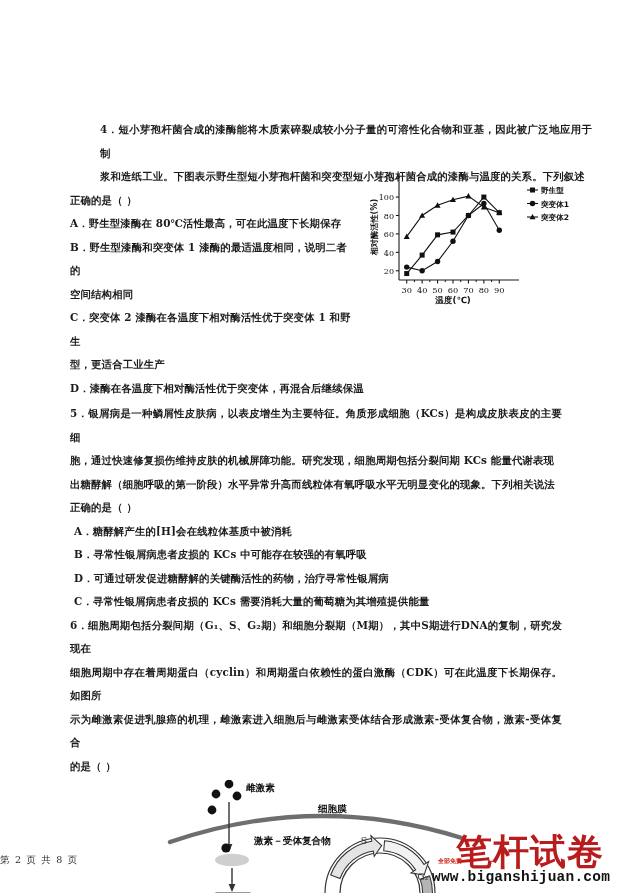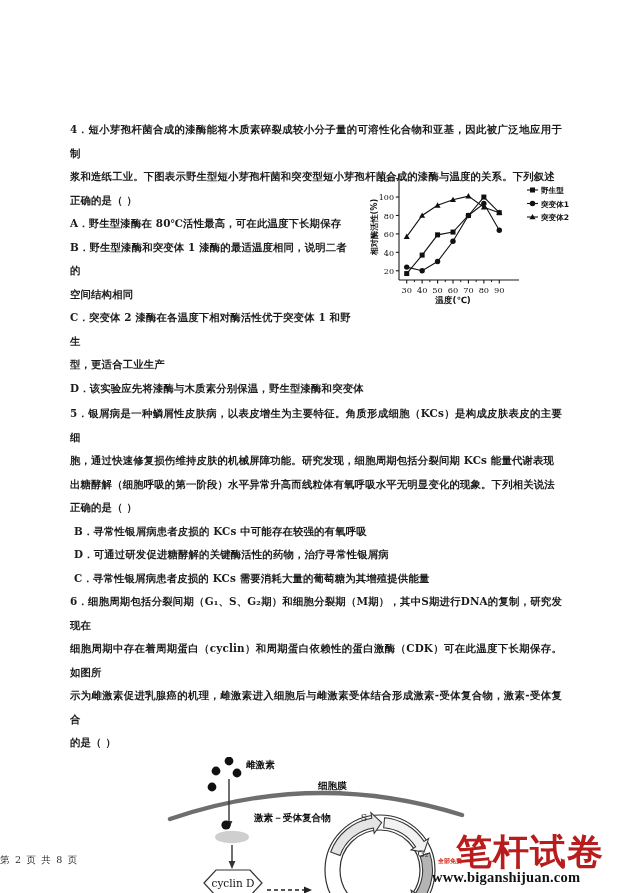--- a/index.html
+++ b/index.html
@@ -38,21 +38,21 @@
     font-family: "DejaVu Serif", "Liberation Serif", serif;
     font-size: 10.4px;
     line-height: 23.5px;
     color: #1b1b1b;
     font-weight: 600;
     letter-spacing: 0.15px;
   }
 
   
   .q4-wrap { position: relative; }
-  .q4-lead { width: 492px; }
+  .q4-lead { width: 492px; margin-left: 30px; }
   .q4-body { width: 285px; }
   .chart-box {
     position: absolute;
     right: -10px;
     top: 50px;
     width: 215px;
     height: 140px;
   }
   .chart-svg { display:block; }
 
@@ -98,21 +98,21 @@
     position: absolute;
     left: 6px;
     bottom: 19px;
     font-size: 6px;
     color: #d12b1e;
     font-weight: 700;
     letter-spacing: 0px;
     font-family: "DejaVu Sans", "Liberation Sans", sans-serif;
   }
   .wm-url {
-    font-family: Liberation Serif, serif;
+    font-family: Liberation Mono, monospace;
     font-size: 14.5px;
     font-weight: 700;
     color: #111;
     letter-spacing: 0.2px;
     line-height: 16px;
   }
 </style>
 </head>
 <body>
 
@@ -122,21 +122,21 @@
 
     <div class="q4-wrap q-block">
       <div class="qtext q4-lead">4．短小芽孢杆菌合成的漆酶能将木质素碎裂成较小分子量的可溶性化合物和亚基，因此被广泛地应用于制</div>
       <div class="qtext q4-lead">浆和造纸工业。下图表示野生型短小芽孢杆菌和突变型短小芽孢杆菌合成的漆酶与温度的关系。下列叙述</div>
       <div class="qtext q4-body">正确的是（      ）</div>
       <div class="opt q4-body">A．野生型漆酶在 80℃活性最高，可在此温度下长期保存</div>
       <div class="opt q4-body">B．野生型漆酶和突变体 1 漆酶的最适温度相同，说明二者的</div>
       <div class="opt q4-body">空间结构相同</div>
       <div class="opt q4-body">C．突变体 2 漆酶在各温度下相对酶活性优于突变体 1 和野生</div>
       <div class="opt q4-body">型，更适合工业生产</div>
-      <div class="opt">D．该实验应先将漆酶与木质素分别保温，野生型漆酶和突变体</div>
+      <div class="opt">D．漆酶在各温度下相对酶活性优于突变体，再混合后继续保温</div>
 
       <div class="chart-box">
         <svg class="chart-svg" id="chart" width="215" height="140" viewBox="0 0 215 140">
             <line x1="42" y1="6" x2="42" y2="112" stroke="#1a1a1a" stroke-width="1.1"></line>
             <line x1="42" y1="112" x2="162" y2="112" stroke="#1a1a1a" stroke-width="1.1"></line>
             <line x1="38.8" y1="102.78260869565217" x2="42" y2="102.78260869565217" stroke="#1a1a1a" stroke-width="1.1"></line>
             <text x="37" y="105.98260869565217" text-anchor="end" font-family="&quot;DejaVu Serif&quot;, serif" font-size="8" fill="#111">20</text>
             <line x1="38.8" y1="84.34782608695653" x2="42" y2="84.34782608695653" stroke="#1a1a1a" stroke-width="1.1"></line>
             <text x="37" y="87.54782608695653" text-anchor="end" font-family="&quot;DejaVu Serif&quot;, serif" font-size="8" fill="#111">40</text>
             <line x1="38.8" y1="65.91304347826087" x2="42" y2="65.91304347826087" stroke="#1a1a1a" stroke-width="1.1"></line>
@@ -204,20 +204,21 @@
             <text x="184" y="52.2" font-family="&quot;DejaVu Sans&quot;, sans-serif" font-size="7.6" font-weight="700" fill="#111">突变体2</text>
           </svg>
       </div>
     </div>
 
     <div class="q-block" style="margin-top:2px;">
       <div class="qtext">5．银屑病是一种鳞屑性皮肤病，以表皮增生为主要特征。角质形成细胞（KCs）是构成皮肤表皮的主要细</div>
       <div class="qtext">胞，通过快速修复损伤维持皮肤的机械屏障功能。研究发现，细胞周期包括分裂间期 KCs 能量代谢表现</div>
       <div class="qtext">出糖酵解（细胞呼吸的第一阶段）水平异常升高而线粒体有氧呼吸水平无明显变化的现象。下列相关说法</div>
       <div class="qtext">正确的是（      ）</div>
+      <div class="opt" style="padding-left:4px">A．糖酵解产生的[H]会在线粒体基质中被消耗</div>
       <div class="opt" style="padding-left:4px">B．寻常性银屑病患者皮损的 KCs 中可能存在较强的有氧呼吸</div>
       <div class="opt" style="padding-left:4px">D．可通过研发促进糖酵解的关键酶活性的药物，治疗寻常性银屑病</div>
       <div class="opt" style="padding-left:4px">C．寻常性银屑病患者皮损的 KCs 需要消耗大量的葡萄糖为其增殖提供能量</div>
     </div>
 
     <div class="q-block">
       <div class="qtext">6．细胞周期包括分裂间期（G₁、S、G₂期）和细胞分裂期（M期），其中S期进行DNA的复制，研究发现在</div>
       <div class="qtext">细胞周期中存在着周期蛋白（cyclin）和周期蛋白依赖性的蛋白激酶（CDK）可在此温度下长期保存。如图所</div>
       <div class="qtext">示为雌激素促进乳腺癌的机理，雌激素进入细胞后与雌激素受体结合形成激素-受体复合物，激素-受体复合</div>
       <div class="qtext">的是（      ）</div>

